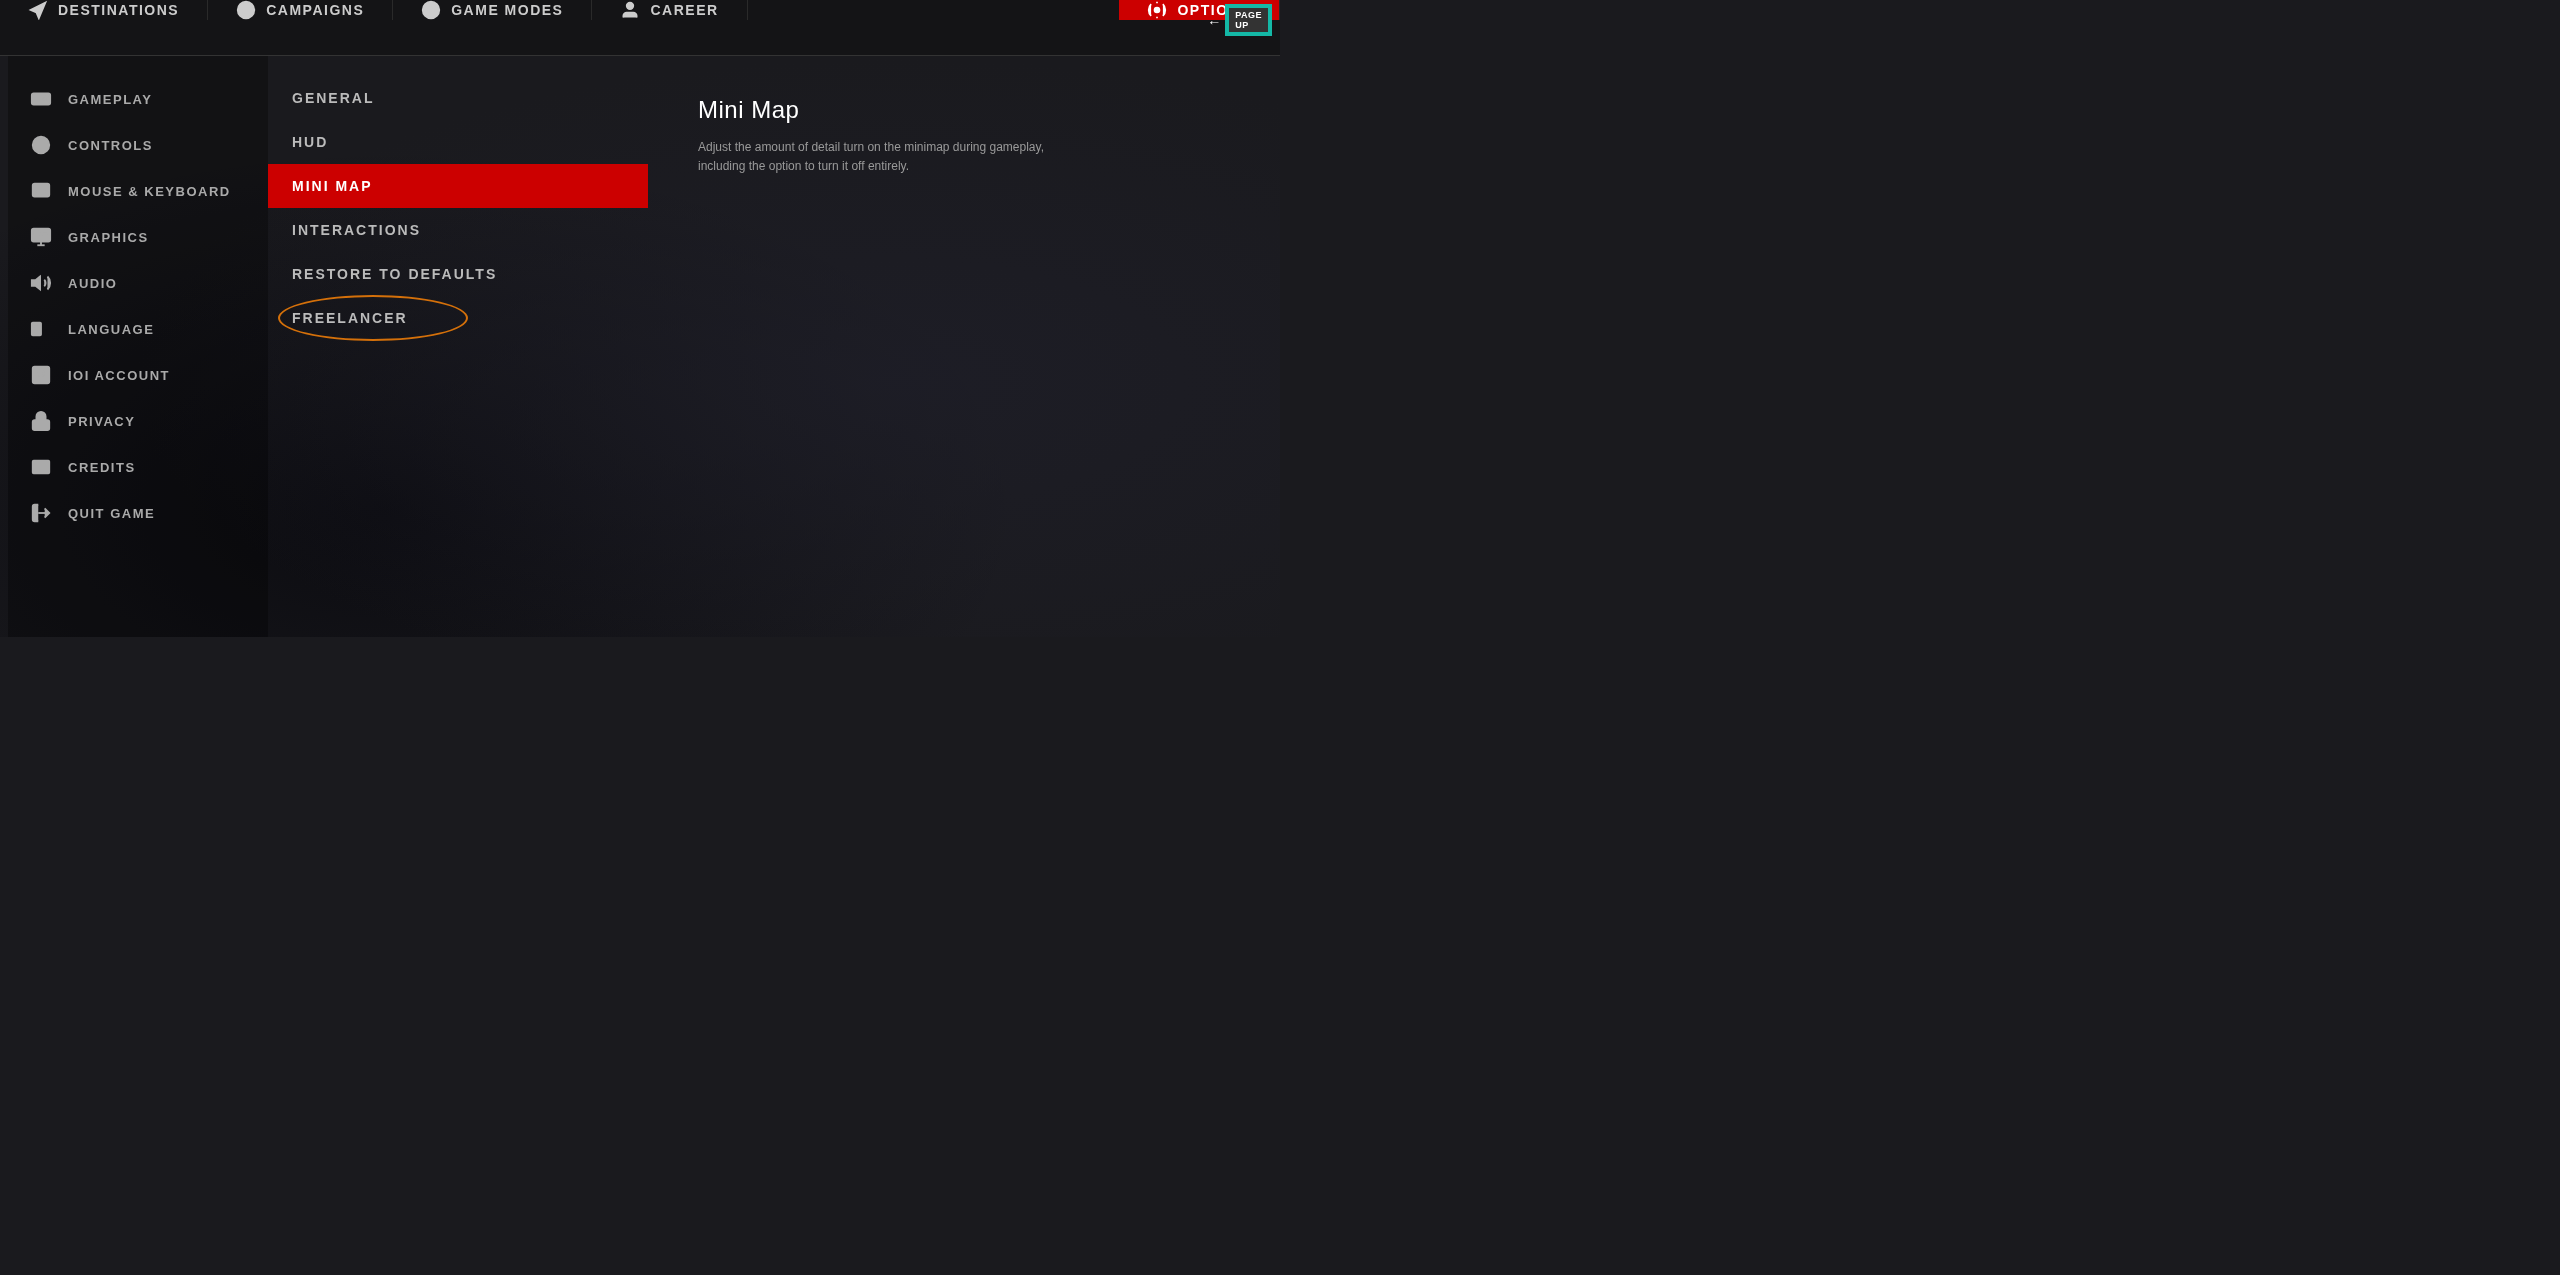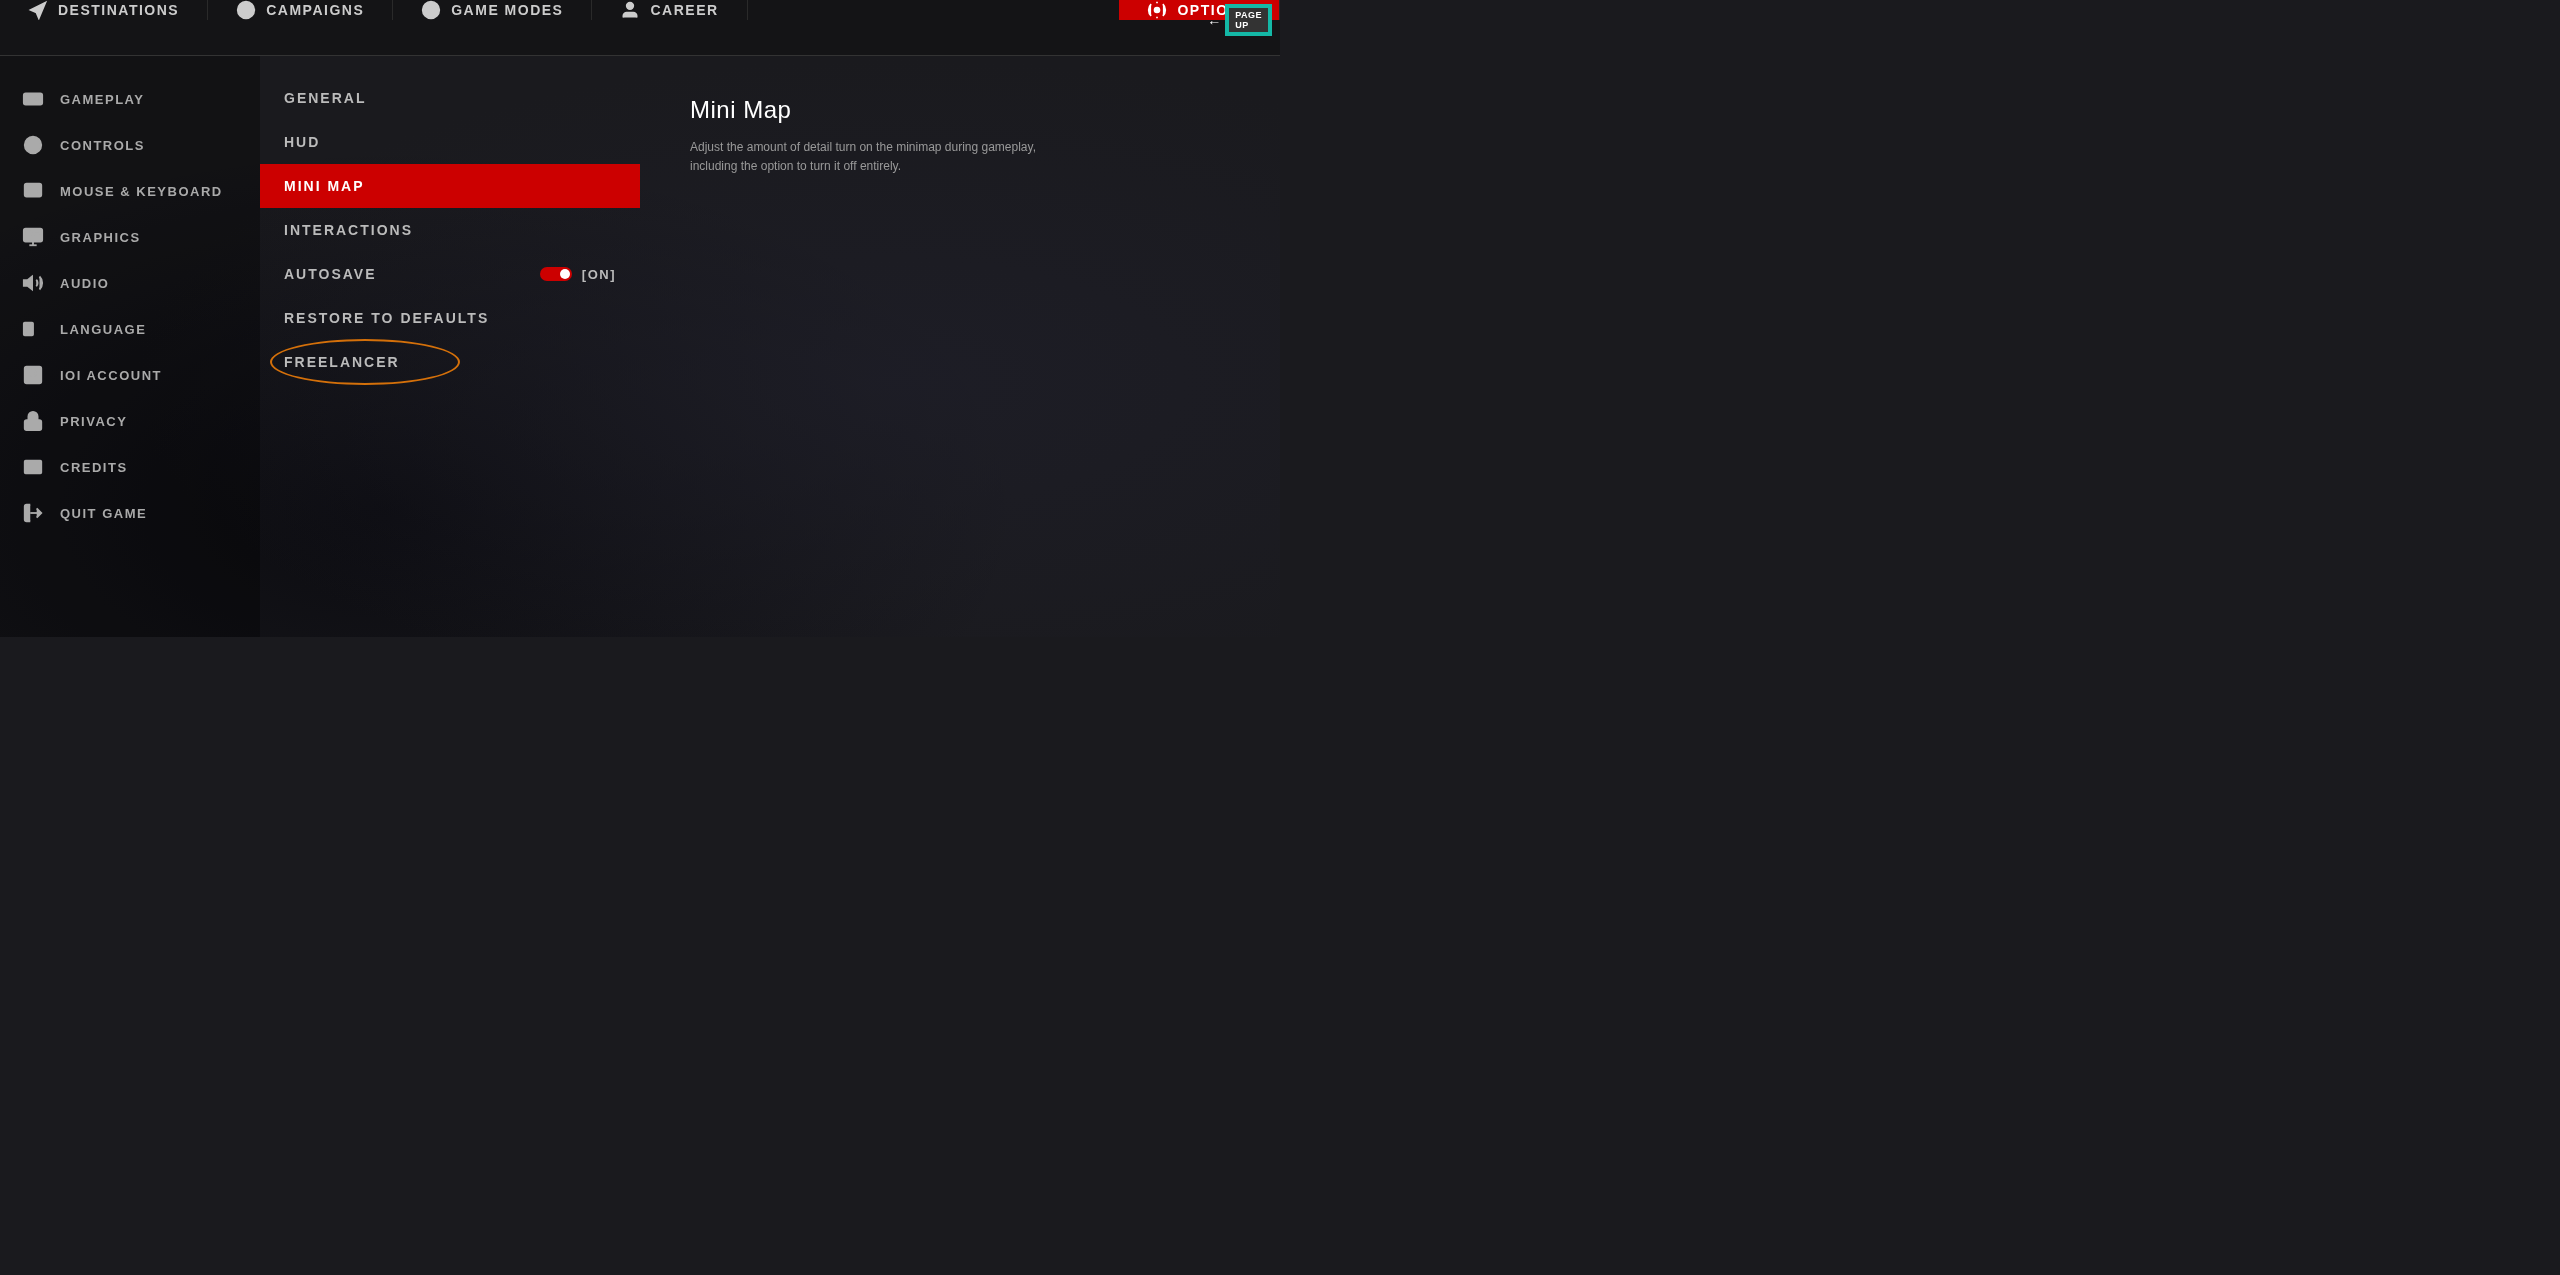--- a/index.html
+++ b/index.html
@@ -98,20 +98,21 @@
       font-size: 14px;
       cursor: pointer;
     }
 
     
     .main-content {
       position: relative;
       z-index: 5;
       display: flex;
       height: calc(100% - 56px);
+      margin-left: 8px;
     }
 
     
     .sidebar {
       width: 260px;
       padding: 20px 0;
       background: rgba(0,0,0,0.3);
       flex-shrink: 0;
     }
 
@@ -447,29 +448,20 @@
     </div>
 
     <div class="menu-item active">
       <span>MINI MAP</span>
     </div>
 
     <div class="menu-item">
       <span>INTERACTIONS</span>
     </div>
 
-    <div class="menu-item autosave">
-      <span>AUTOSAVE</span>
-      <div class="autosave-right">
-        <div class="toggle">
-          <div class="toggle-thumb"></div>
-        </div>
-        <span class="autosave-label">[ON]</span>
-      </div>
-    </div>
 
     <div class="menu-item">
       <span>RESTORE TO DEFAULTS</span>
     </div>
 
     <div class="menu-item freelancer">
       <div class="freelancer-circle"></div>
       <span>FREELANCER</span>
     </div>
 

